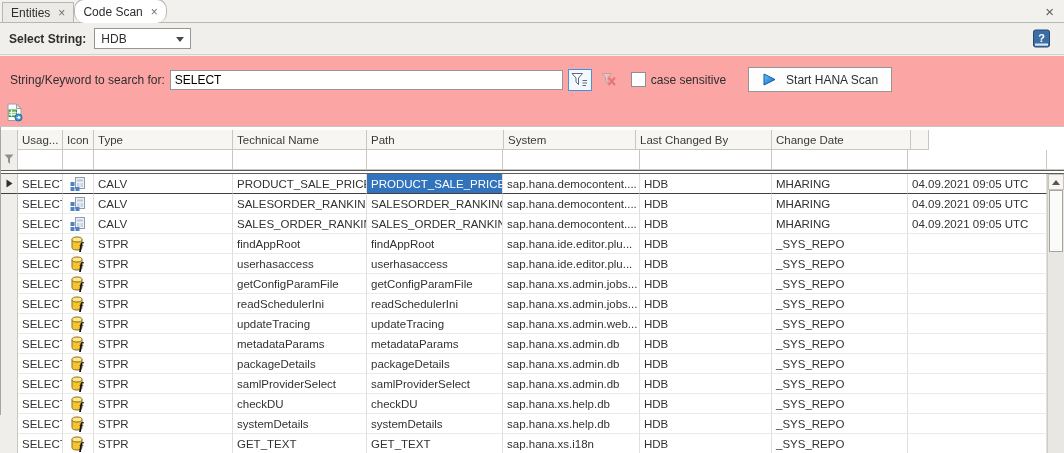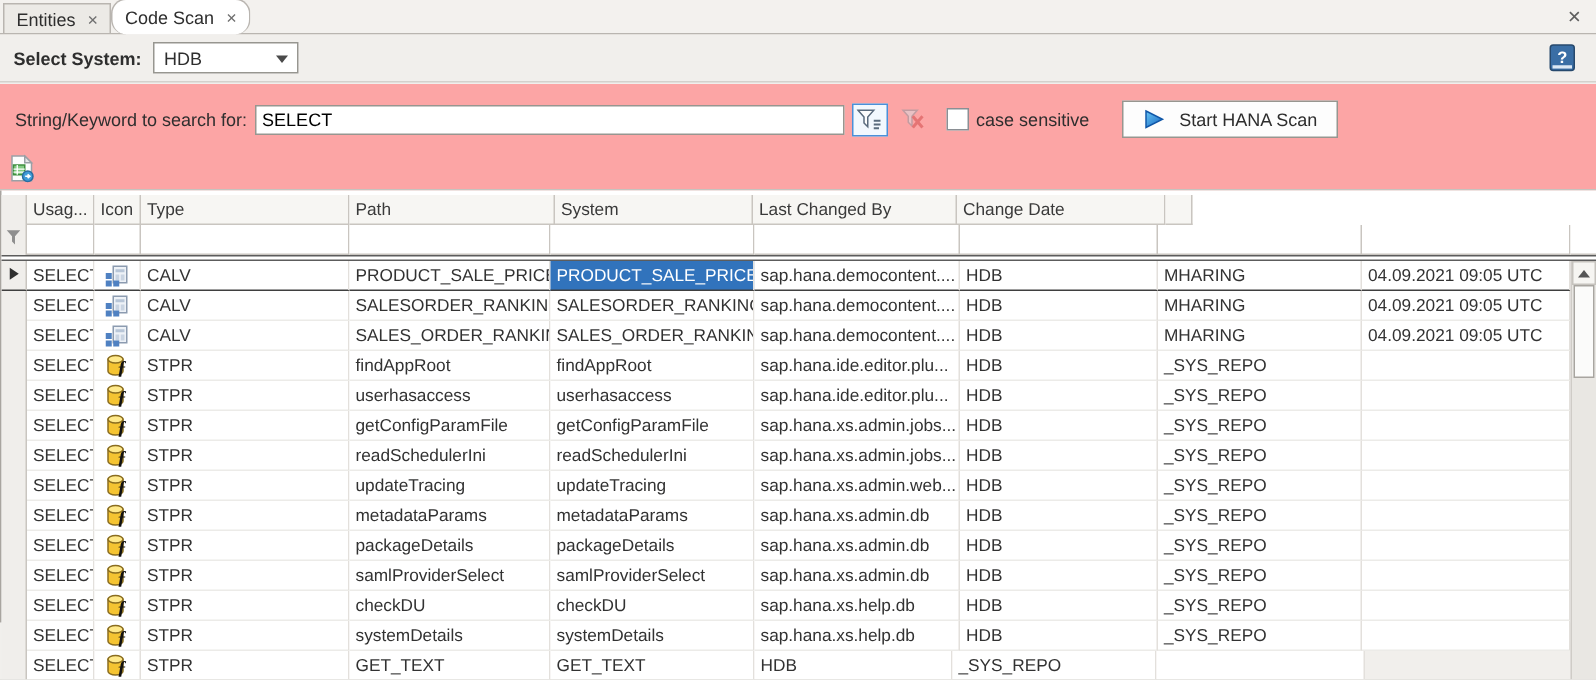--- a/index.html
+++ b/index.html
@@ -83,21 +83,21 @@
       <span class="tab-close">×</span>
     </div>
     <div class="tab active">
       <span>Code Scan</span>
       <span class="tab-close">×</span>
     </div>
     <span class="win-close">×</span>
   </div>
 
   <div class="toolbar">
-    <span class="select-label">Select System:</span>
+    <span class="select-label">Select String:</span>
     <div class="combo">
       <span>HDB</span>
       <span class="combo-arrow"></span>
     </div>
     <div class="help-btn">
       <svg width="19" height="19" viewBox="0 0 19 19">
         <rect x="1.5" y="1" width="16" height="17" rx="2" fill="#3a6ea5" stroke="#27496d"></rect>
         <rect x="3" y="14.5" width="13" height="2.2" fill="#dce8f4"></rect>
         <text x="9.5" y="13" text-anchor="middle" font-size="11" font-weight="bold" fill="#ffffff" font-family="Liberation Sans, sans-serif">?</text>
       </svg>
@@ -146,20 +146,21 @@
       </svg>
     </div>
   </div>
 
   <div class="grid">
     <div class="grid-header" id="grid-header">
         <div class="ind" style="width: 17px; flex: 0 0 17px;"></div>
         <div class="hc" style="width: 45px; flex: 0 0 45px;">Usag...</div>
         <div class="hc" style="width: 31px; flex: 0 0 31px;">Icon</div>
         <div class="hc" style="width: 139px; flex: 0 0 139px;">Type</div>
+        <div class="hc" style="width: 134px; flex: 0 0 134px;">Technical Name</div>
         <div class="hc" style="width: 137px; flex: 0 0 137px;">Path</div>
         <div class="hc" style="width: 132px; flex: 0 0 132px;">System</div>
         <div class="hc" style="width: 136px; flex: 0 0 136px;">Last Changed By</div>
         <div class="hc" style="width: 139px; flex: 0 0 139px;">Change Date</div>
         <div class="hc" style="width: 18px; flex: 0 0 18px;"></div>
       </div>
     <div class="grid-filter" id="grid-filter">
         <div class="ind" style="width: 17px; flex: 0 0 17px;">
           <span><svg width="11" height="11" viewBox="0 0 11 11">
               <path d="M0.5 0.5 h9 l-3.5 4 v5.5 l-2 -2 v-3.5 z" fill="#8f8f8f"></path>
@@ -463,20 +464,21 @@
                 <svg width="16" height="16" viewBox="0 0 16 16">
                   <path d="M2 3.5 v8 a5 2.5 0 0 0 10 0 v-8 z" fill="#f5c431" stroke="#8a6d1f"></path>
                   <ellipse cx="7" cy="3.5" rx="5" ry="2.5" fill="#ffe98a" stroke="#8a6d1f"></ellipse>
                   <text x="8" y="13.5" font-size="13" font-style="italic" font-weight="bold" fill="#111" font-family="Liberation Serif, serif">ƒ</text>
                 </svg>
               </span>
             </div>
             <div class="dc" style="width: 139px; flex: 0 0 139px;">STPR</div>
             <div class="dc" style="width: 134px; flex: 0 0 134px;">GET_TEXT</div>
             <div class="dc" style="width: 136px; flex: 0 0 136px;">GET_TEXT</div>
+            <div class="dc" style="width: 137px; flex: 0 0 137px;">sap.hana.xs.i18n</div>
             <div class="dc" style="width: 132px; flex: 0 0 132px;">HDB</div>
             <div class="dc" style="width: 136px; flex: 0 0 136px;">_SYS_REPO</div>
             <div class="dc" style="width: 139px; flex: 0 0 139px;"></div>
           </div>
         </div>
       <div class="vscroll">
         <div class="vs-btn">
             <span class="vs-up"></span>
           </div>
         <div class="vs-thumb"></div>

